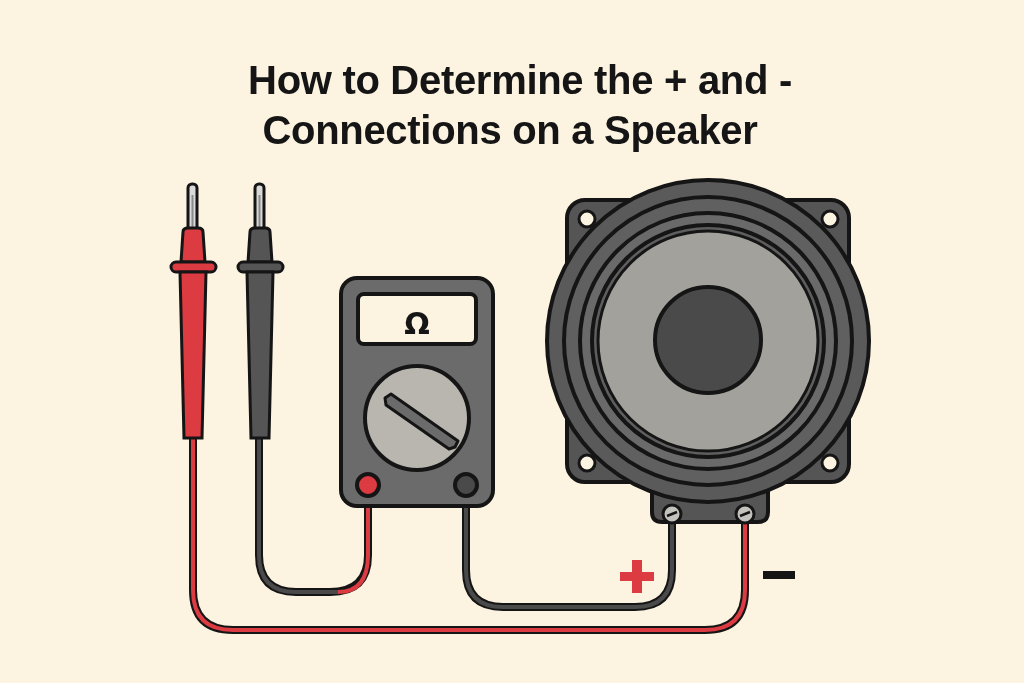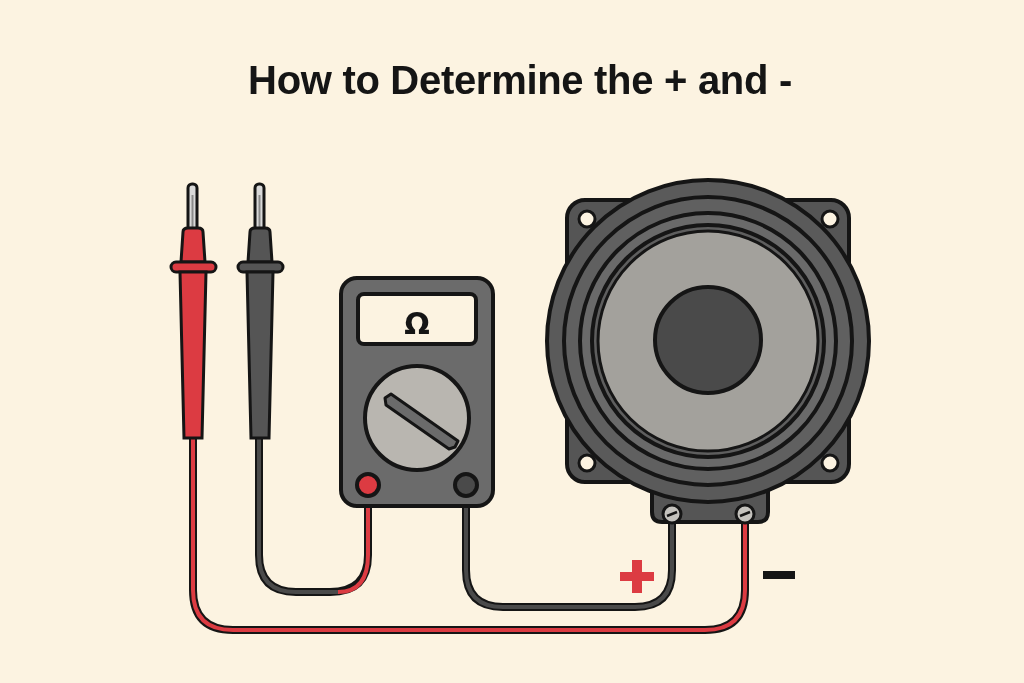--- a/index.html
+++ b/index.html
@@ -7,20 +7,21 @@
   .title { position:absolute; left:0; top:55px; width:1020px; text-align:center; font-weight:bold; font-size:40px; line-height:50px; color:#151515; letter-spacing:-0.3px; }
   .title span { display:block; }
   .title .l1 { padding-left:20px; }
   svg.art { position:absolute; left:0; top:0; }
 </style>
 </head>
 <body>
 
 <div class="title">
   <span class="l1">How to Determine the + and -</span>
+  <span>Connections on a Speaker</span>
 </div>
 
 <svg class="art" width="1024" height="683" viewBox="0 0 1024 683">
 
   <g>
     <path d="M193 435 L193 590 Q193 630 233 630 L705 630 Q745 630 745 590 L745 518" fill="none" stroke="#151515" stroke-width="8" stroke-linecap="round"></path>
     <path d="M193 435 L193 590 Q193 630 233 630 L705 630 Q745 630 745 590 L745 518" fill="none" stroke="#dc3b42" stroke-width="4" stroke-linecap="round"></path>
   </g>
 
   <g>

